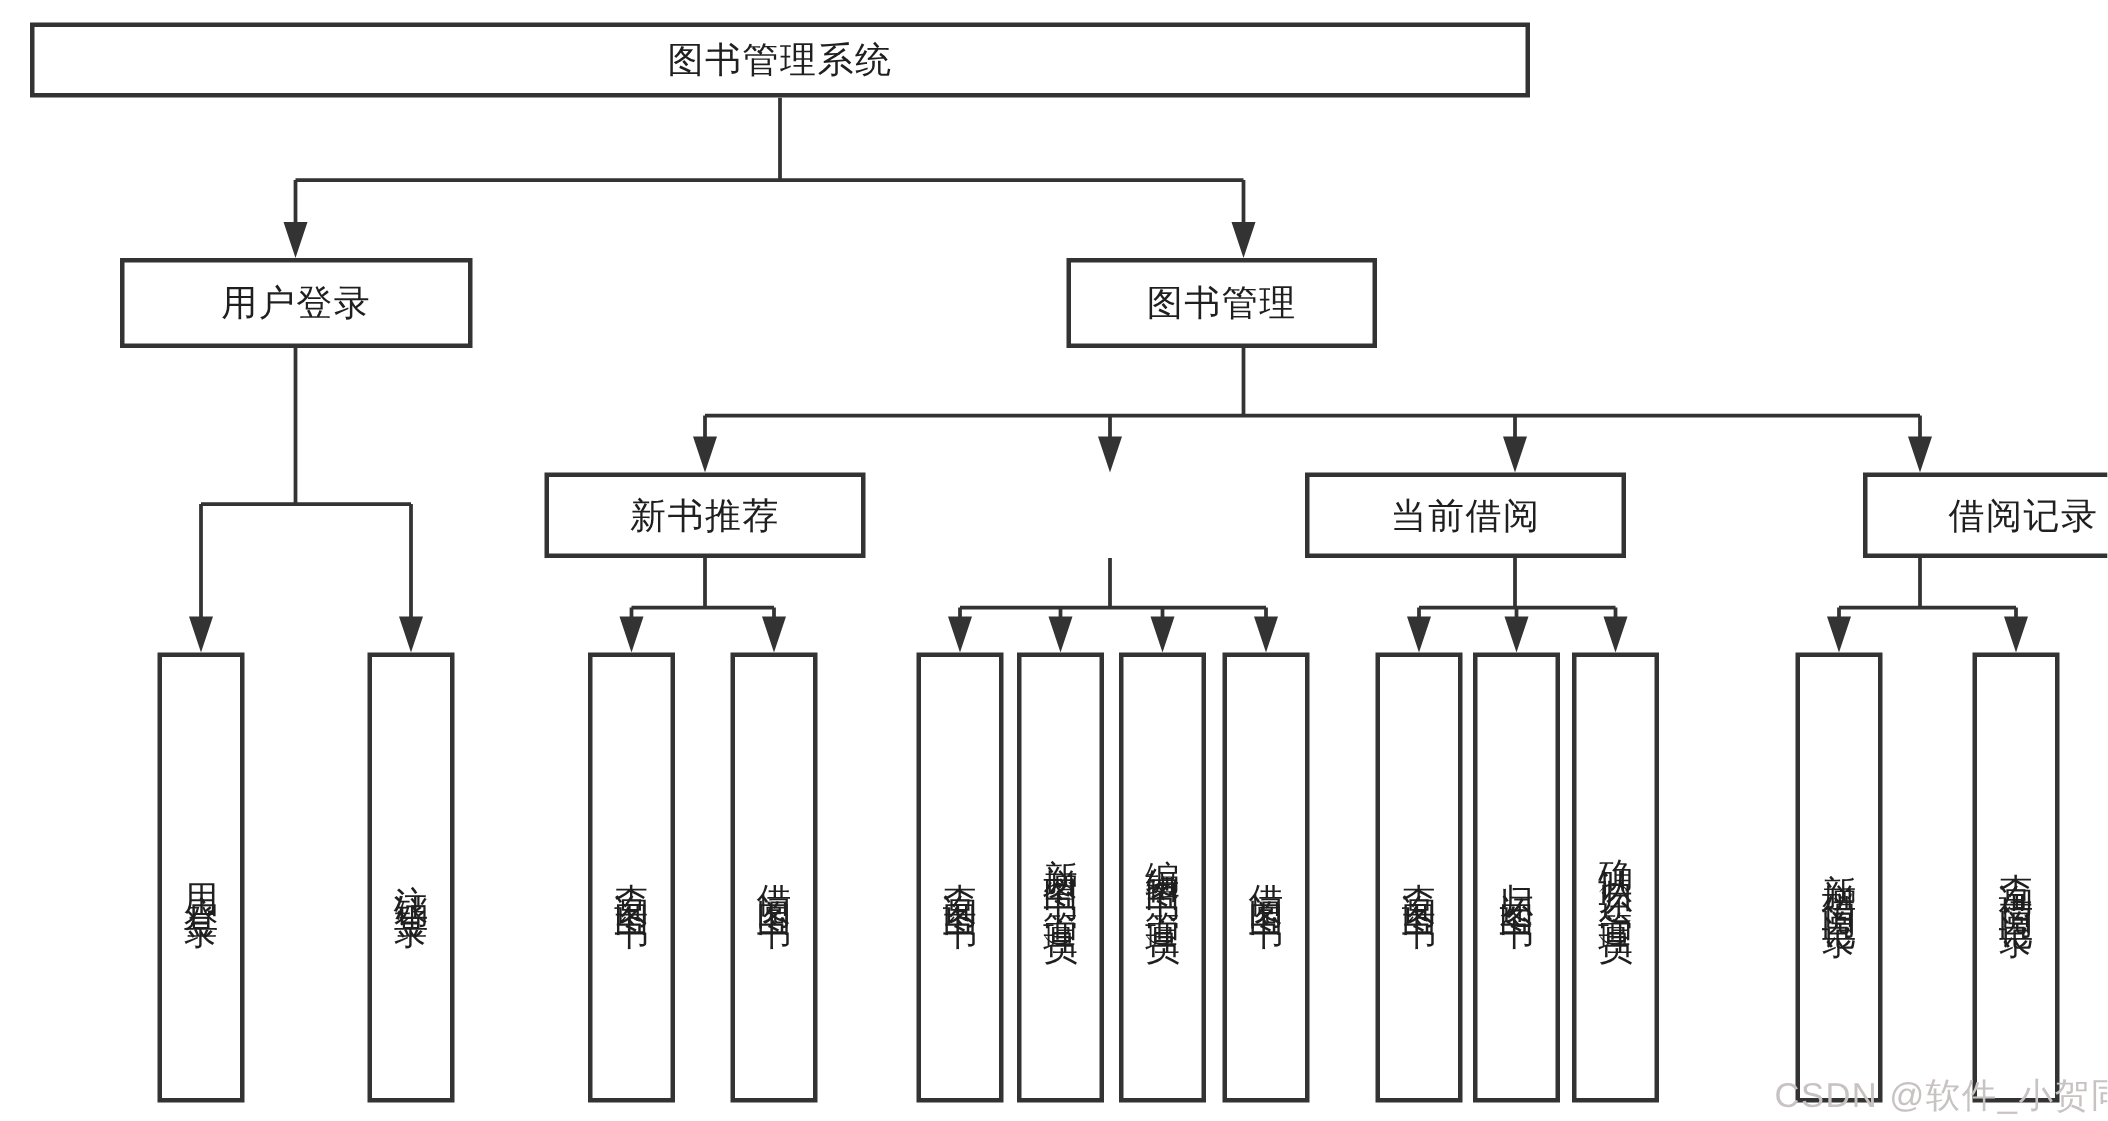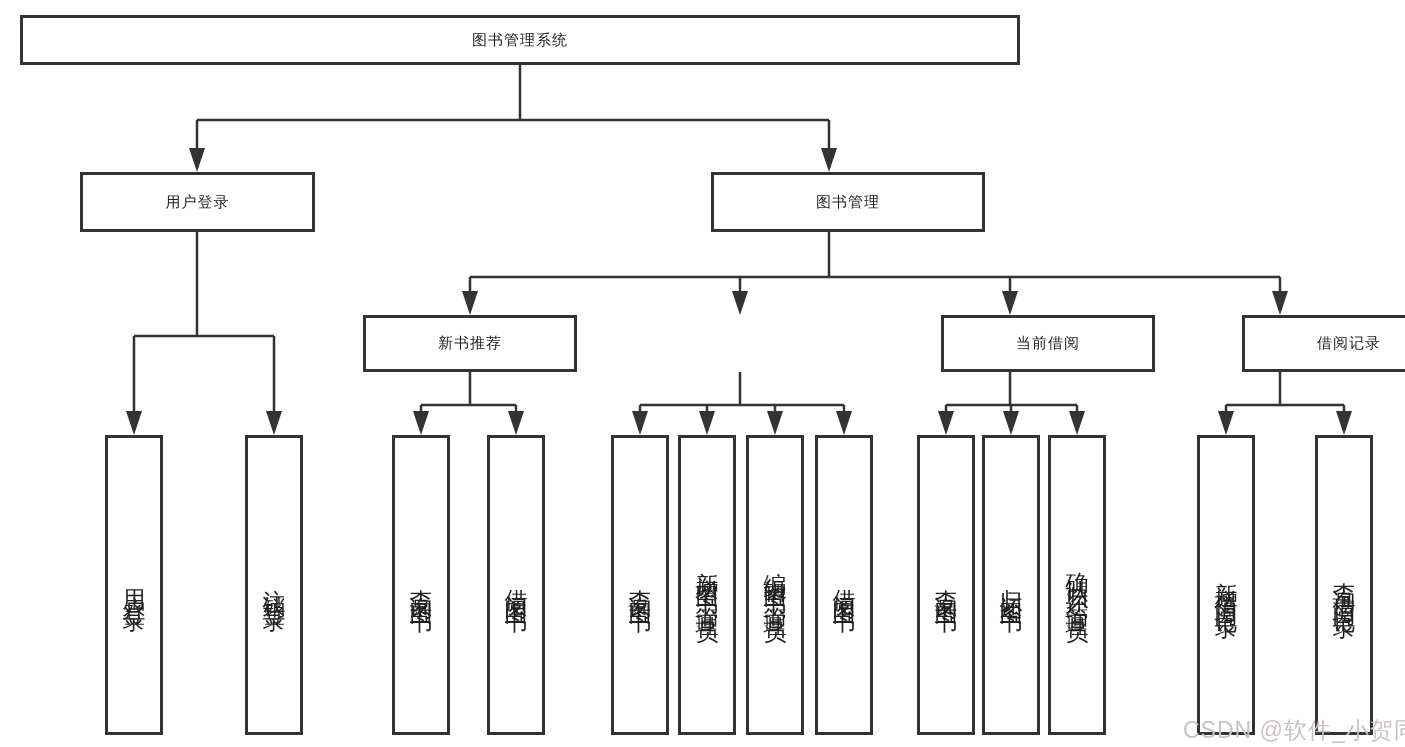--- a/index.html
+++ b/index.html
@@ -26,21 +26,21 @@
     box-sizing: border-box;
     border: 3px solid #333333;
     background: #ffffff;
     display: flex;
     align-items: center;
     justify-content: center;
     color: #1f1f1f;
     z-index: 2;
   }
   .node {
-    font-size: 15px;
+    font-size: 24px;
     letter-spacing: 1px;
   }
   .root {
     left: 20px; top: 15px; width: 1000px; height: 50px;
   }
   .lvl2 { top: 172px; height: 60px; }
   .lvl3 { top: 315px; width: 214px; height: 57px; }
   .leaf {
     top: 435px; width: 58px; height: 300px;
   }
@@ -86,24 +86,24 @@
              M632 411 H648 L640 435 Z M699 411 H715 L707 435 Z
              M767 411 H783 L775 435 Z M836 411 H852 L844 435 Z
              M938 411 H954 L946 435 Z M1003 411 H1019 L1011 435 Z
              M1069 411 H1085 L1077 435 Z
              M1218 411 H1234 L1226 435 Z M1336 411 H1352 L1344 435 Z" fill="#333333" stroke="none"></path>
   </svg>
 
   <div class="box node root">图书管理系统</div>
 
   <div class="box node lvl2" style="left:80px;width:235px">用户登录</div>
-  <div class="box node lvl2" style="left:711px;width:274px">图书管理</div>
+  <div class="box node lvl2" style="left:711px;width:207px">图书管理</div>
 
   <div class="box node lvl3" style="left:363px">新书推荐</div>
-  <div class="box node lvl3" style="left:941px">当前借阅</div>
+  <div class="box node lvl3" style="left:870px">当前借阅</div>
   <div class="box node lvl3" style="left:1242px">借阅记录</div>
 
   <div class="box leaf" style="left:105px">
     <span>用户登录</span>
   </div>
   <div class="box leaf" style="left:245px">
     <span>注销登录</span>
   </div>
 
   <div class="box leaf" style="left:392px">

